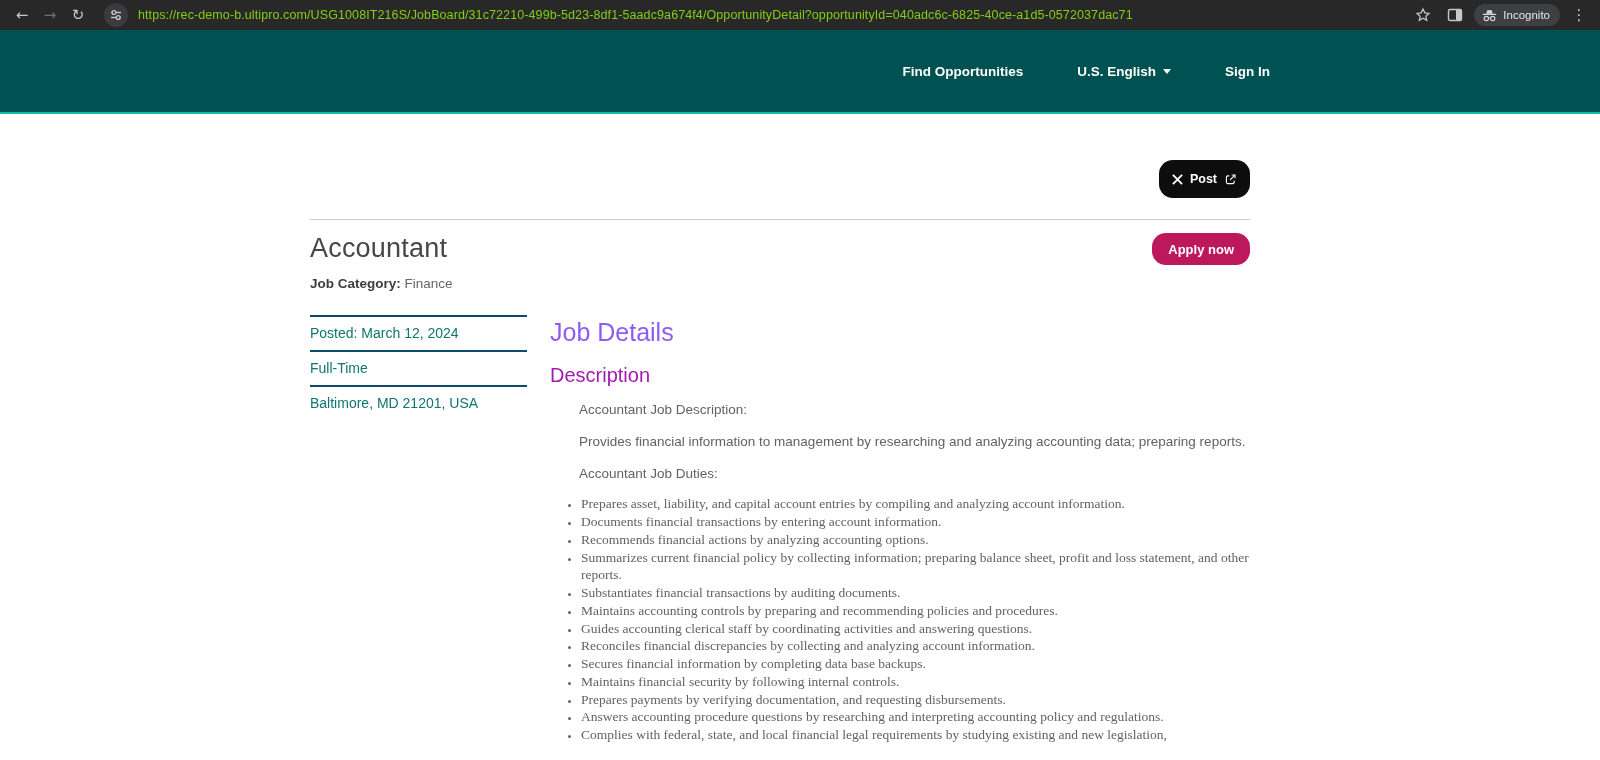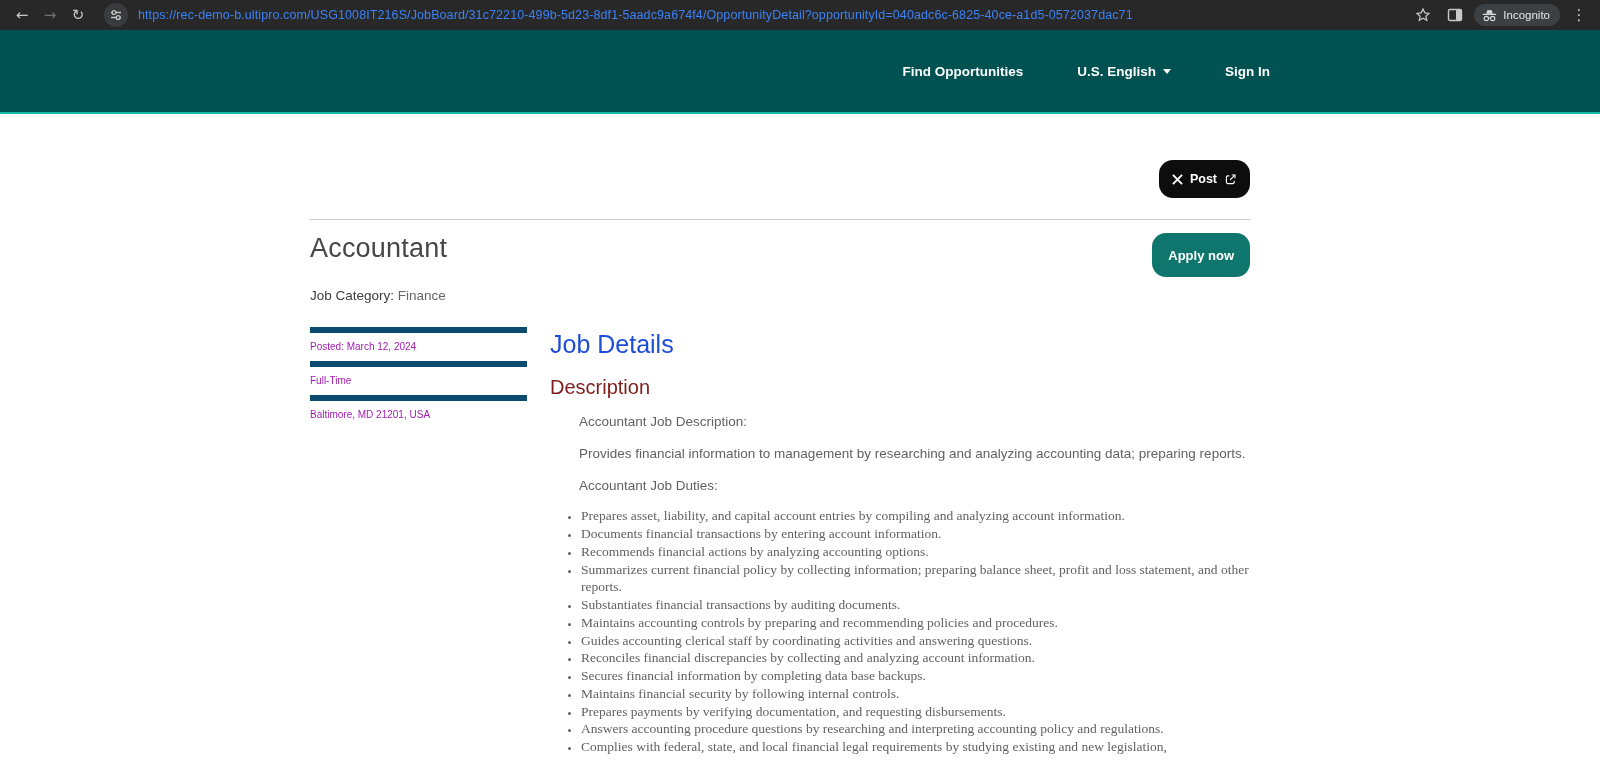--- a/index.html
+++ b/index.html
@@ -6,21 +6,21 @@
   html,body { width:1600px; height:760px; overflow:hidden; background:#fff;
               font-family:"Liberation Sans", sans-serif; }
 
   
   .toolbar { height:30px; background:#282828; display:flex; align-items:center; padding:0 8px; }
   .nav-ico { width:28px; height:24px; display:flex; align-items:center; justify-content:center;
              font-family:"DejaVu Sans", sans-serif; font-size:15px; color:#c8c8c8; cursor:pointer; }
   .nav-ico.disabled { color:#6f6f6f; }
   .siteinfo-wrap { width:24px; height:24px; margin-left:12px; border-radius:50%;
                    background:#3a3b3e; display:flex; align-items:center; justify-content:center; }
-  .url-text { margin-left:10px; color:#3b82f6; font-size:12.5px; letter-spacing:.1px;
+  .url-text { margin-left:10px; color:#84cc16; font-size:12.5px; letter-spacing:.1px;
               white-space:nowrap; overflow:hidden; flex:1 1 auto; }
   .tb-right { display:flex; align-items:center; gap:6px; margin-left:8px; }
   .tb-btn { width:26px; height:24px; display:flex; align-items:center; justify-content:center;
             color:#c8c8c8; cursor:pointer; }
   .incog-pill { height:22px; background:#3c4043; border-radius:11px; display:flex;
                 align-items:center; gap:6px; padding:0 10px 0 8px; color:#e4e5e6;
                 font-size:11.5px; }
   .kebab { font-family:"DejaVu Sans", sans-serif; font-size:15px; color:#c8c8c8; }
 
   
@@ -35,33 +35,33 @@
   
   .content { width:940px; margin-left:310px; }
   .share-row { display:flex; justify-content:flex-end; padding-top:46px; }
   .post-btn { height:38px; background:#0d0d0d; color:#fff; border:none; border-radius:14px;
               display:flex; align-items:center; gap:7px; padding:0 13px; font-size:12.5px;
               font-weight:700; cursor:pointer; }
   .divider { border:none; border-top:1px solid #cfcfcf; margin-top:21px; }
 
   .title-row { display:flex; justify-content:space-between; align-items:flex-start; margin-top:13px; }
   h1.job-title { font-size:27px; font-weight:400; color:#474747; letter-spacing:.2px; }
-  .apply-btn { height:44px; background:#0f766e; color:#fff; border:none; border-radius:14px;
+  .apply-btn { height:32px; background:#be185d; color:#fff; border:none; border-radius:14px;
                padding:0 16px; font-size:13px; font-weight:700; cursor:pointer; }
 
   .meta { margin-top:11px; }
   .meta-line { font-size:13.5px; color:#666; margin-bottom:12px; }
-  .meta-line b { color:#3d3d3d; font-weight:400;margin-top:40px; }
+  .meta-line b { color:#3d3d3d; font-weight:700;margin-top:40px; }
 
   .columns { display:flex; margin-top:24px; }
   .side-col { width:217px; flex:0 0 217px; }
-  .side-item { border-top:6px solid #0c4a6e; padding:8px 0 9px 0; font-size:10px; color:#a21caf; }
+  .side-item { border-top:2px solid #0c4a6e; padding:8px 0 9px 0; font-size:14px; color:#0f766e; }
   .main-col { flex:1; margin-left:23px; padding-top:3px; }
-  h2.details-h { font-size:25px; font-weight:400; color:#1d4ed8; }
-  h3.desc-h { font-size:20px; font-weight:400; color:#7f1d1d; margin-top:17px; }
+  h2.details-h { font-size:25px; font-weight:400; color:#8b5cf6; }
+  h3.desc-h { font-size:20px; font-weight:400; color:#a21caf; margin-top:17px; }
   .main-col p { font-size:13.5px; color:#626262; margin-top:14px; line-height:1.32;margin-left:29px; }
   .duties { margin-top:13px; padding-left:31px; }
   .duties li { font-size:13.5px; color:#626262; line-height:1.315;font-family:Liberation Serif, serif; }
   .duties li::marker { color:#626262; font-size:11px; }
 
   svg { display:block; }
 </style>
 </head>
 <body>
 

